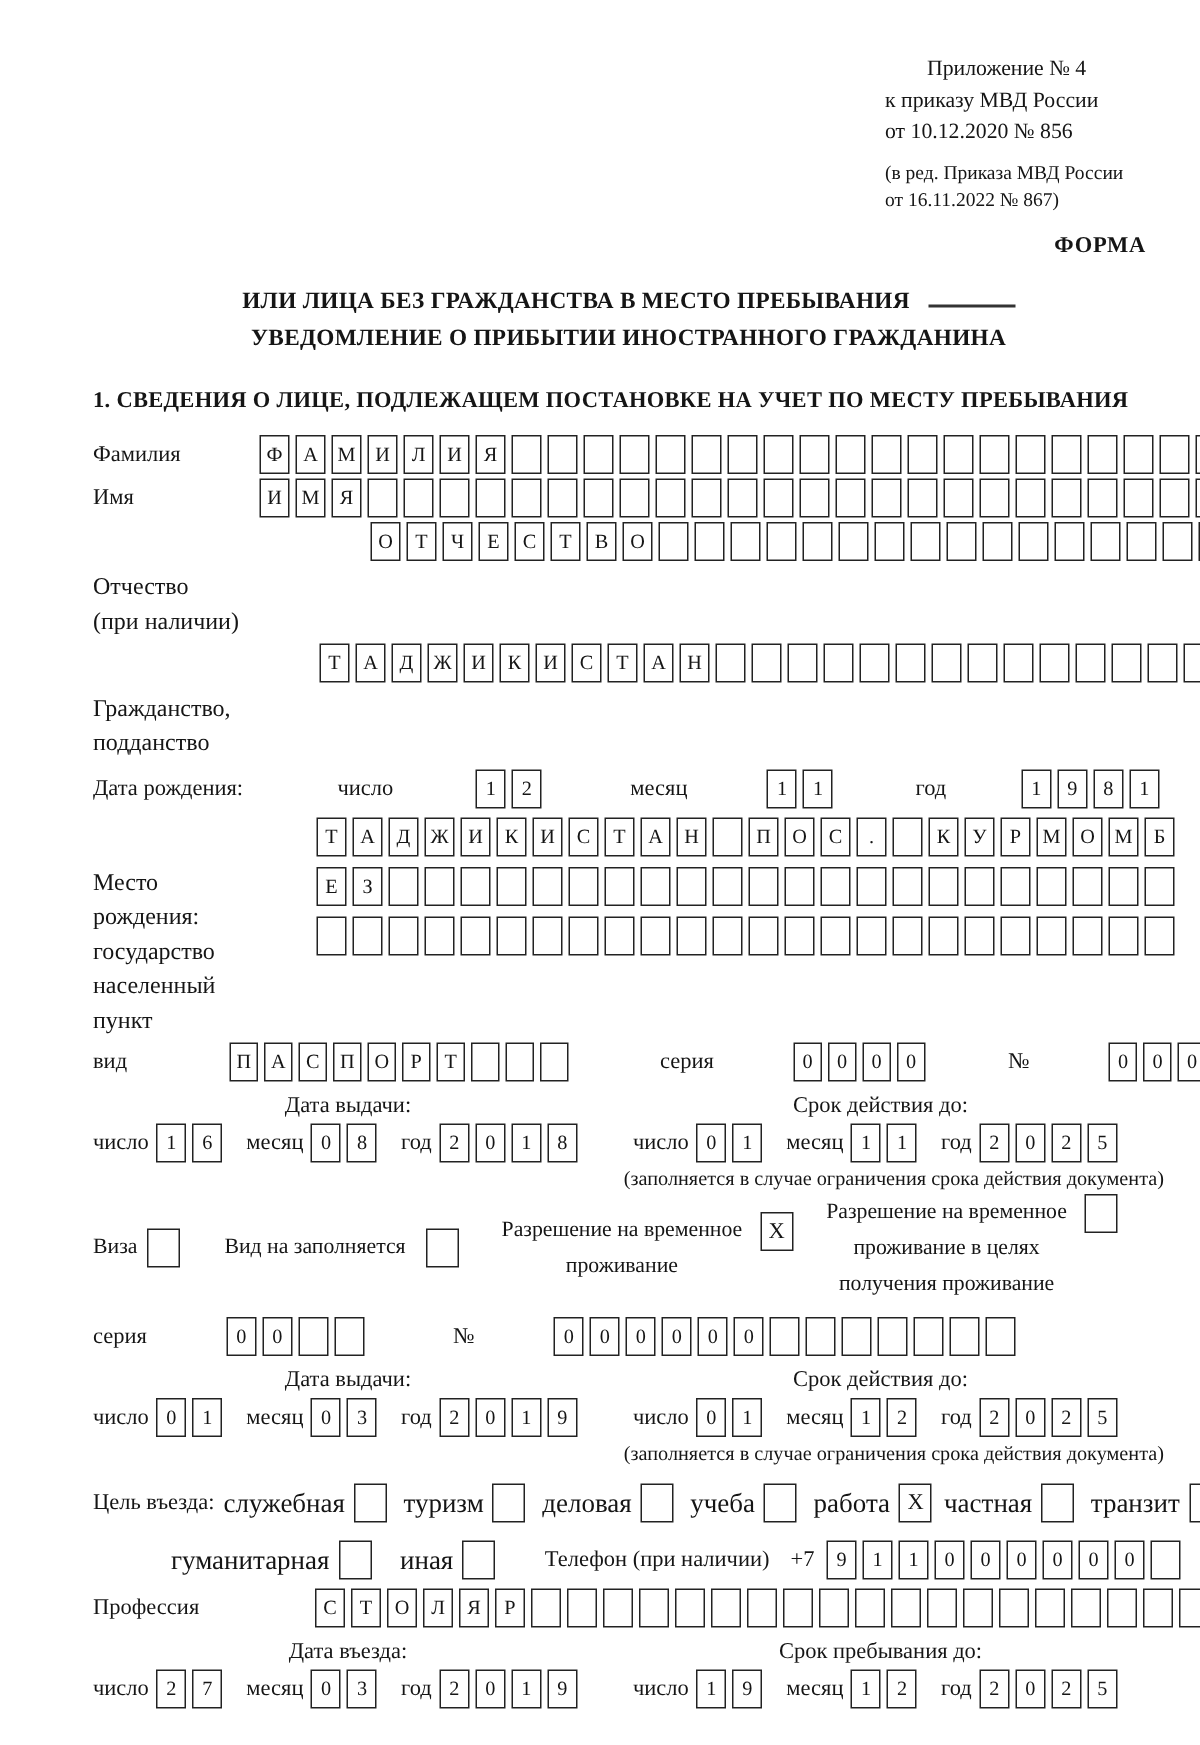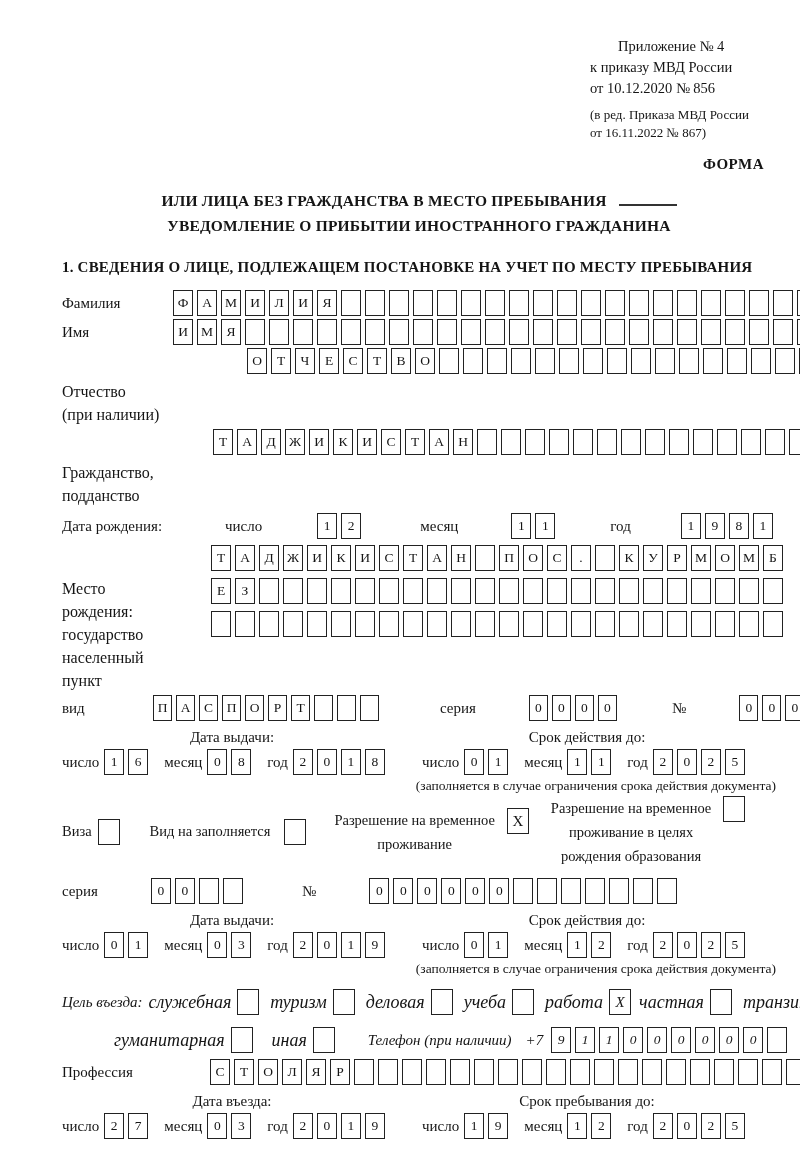--- a/index.html
+++ b/index.html
@@ -50,21 +50,21 @@
   .dgroup .dlbl { margin-right:5px; }
   .dgroup .mid { margin-left:12px; }
   .dp-note { text-align:right; font-size:13.5px; margin-top:3px; }
   
   .res-intro { font-size:15px; line-height:2.0; margin-top:10px; }
   .opts { display:flex; align-items:center; margin-top:2px; }
   .opt { display:flex; align-items:flex-start; }
   .opt-lines { text-align:center; font-size:14.5px; line-height:24px; }
   .opt-lines span { display:block; }
   
-  .purp { display:flex; align-items:flex-start; margin-top:12px; flex-wrap:nowrap;font-style:italic; }
+  .purp { display:flex; align-items:flex-start; margin-top:12px; flex-wrap:nowrap; }
   .purp .p-lbl { font-size:18px; line-height:26px; margin-right:6px; flex:none; }
   .purp .chk { margin-right:11px; }
   .indent52 { padding-left:52px; }
   .phone-lbl { font-size:15px; line-height:26px; margin:0 14px 0 22px; flex:none; }
   .plus7 { font-size:15px; line-height:26px; margin-right:8px; flex:none; }
   .inline-lbl { font-size:15px; line-height:26px; margin-right:8px; flex:none; }
 </style>
 </head>
 <body>
 
@@ -191,21 +191,21 @@
       <span class="opt-lines" style="margin-right:12px">
         <span>Разрешение на временное</span>
         <span>проживание</span>
       </span>
       <span class="chk">X</span>
     </div>
     <div class="opt" style="margin-left:22px">
       <span class="opt-lines" style="margin-right:12px">
         <span>Разрешение на временное</span>
         <span>проживание в целях</span>
-        <span>рождения образования</span>
+        <span>получения проживание</span>
       </span>
       <span class="chk"></span>
     </div>
   </div>
 
   <div class="row m-t10">
     <span class="inline-lbl">серия</span>
     <span class="boxes"><span class="cbox">0</span><span class="cbox">0</span><span class="cbox"></span><span class="cbox"></span></span>
     <span class="inline-lbl" style="margin-left:10px">№</span>
     <span class="boxes"><span class="cbox">0</span><span class="cbox">0</span><span class="cbox">0</span><span class="cbox">0</span><span class="cbox">0</span><span class="cbox">0</span><span class="cbox"></span><span class="cbox"></span><span class="cbox"></span><span class="cbox"></span><span class="cbox"></span><span class="cbox"></span><span class="cbox"></span></span>

